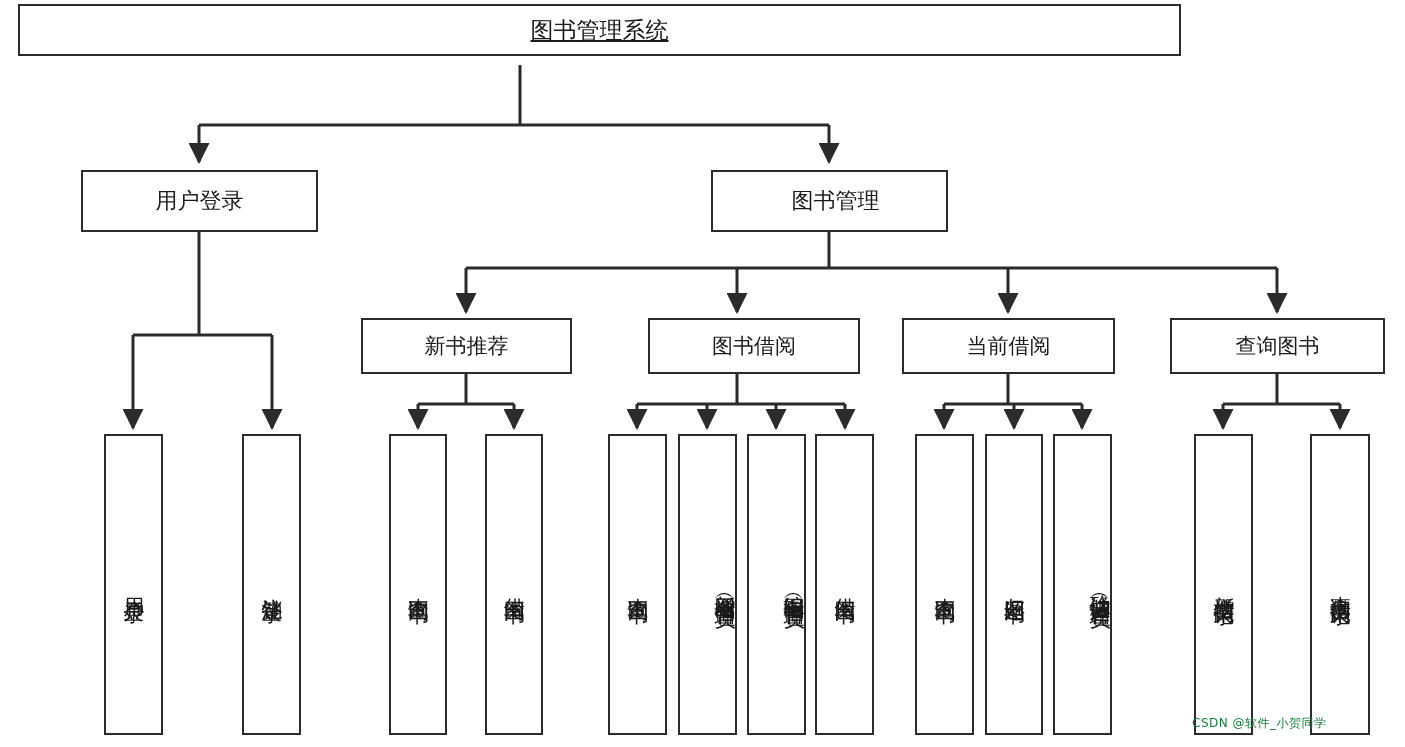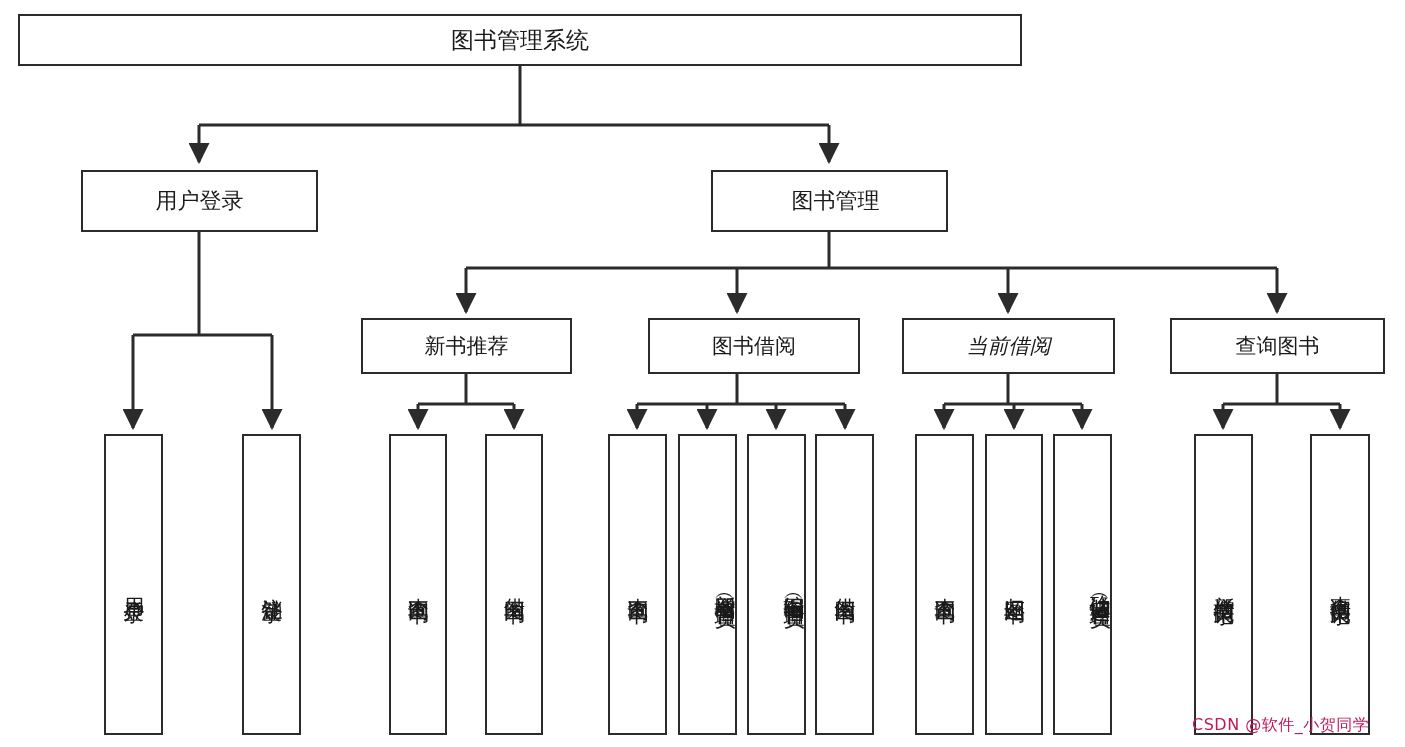--- a/index.html
+++ b/index.html
@@ -56,22 +56,22 @@
   .node.leaf.tall {
     align-items: flex-start;
     padding-top: 4px;
   }
   .node.leaf.mid {
     align-items: center;
     padding-top: 0;
   }
   .watermark {
     position: absolute;
-    font-size: 16px;
-    color: #be185d;
+    font-size: 12px;
+    color: #15803d;
     white-space: nowrap;
     letter-spacing: 0.5px;
   }
 </style>
 </head>
 <body>
 
 <div id="canvas">
 
   <svg id="edges" viewBox="0 0 1405 747" xmlns="http://www.w3.org/2000/svg">
@@ -117,38 +117,38 @@
       <path d="M 1014 404 L 1014 428" marker-end="url(#arrow)"></path>
       <path d="M 1082 404 L 1082 428" marker-end="url(#arrow)"></path>
 
       <path d="M 1277 374 L 1277 404"></path>
       <path d="M 1223 404 L 1340 404"></path>
       <path d="M 1223 404 L 1223 428" marker-end="url(#arrow)"></path>
       <path d="M 1340 404 L 1340 428" marker-end="url(#arrow)"></path>
     </g>
   </svg>
 
-  <div class="node root" style="left:18px; top:14px; width:1004px; height:52px;">
+  <div class="node root" style="left:18px; top:4px; width:1163px; height:52px;text-decoration:underline;">
     <span>图书管理系统</span>
   </div>
 
   <div class="node lvl2" style="left:81px; top:170px; width:237px; height:62px;">
     <span>用户登录</span>
   </div>
   <div class="node lvl2" style="left:711px; top:170px; width:237px; height:62px;padding-left:12px;">
     <span>图书管理</span>
   </div>
 
   <div class="node lvl3" style="left:361px; top:318px; width:211px; height:56px;">
     <span>新书推荐</span>
   </div>
   <div class="node lvl3" style="left:648px; top:318px; width:212px; height:56px;">
     <span>图书借阅</span>
   </div>
-  <div class="node lvl3" style="left:902px; top:318px; width:213px; height:56px;font-style:italic;">
+  <div class="node lvl3" style="left:902px; top:318px; width:213px; height:56px;">
     <span>当前借阅</span>
   </div>
   <div class="node lvl3" style="left:1170px; top:318px; width:215px; height:56px;">
     <span>查询图书</span>
   </div>
 
   <div class="node leaf mid" style="left:104px; top:434px; width:59px; height:301px;">
     <span>用户登录</span>
   </div>
   <div class="node leaf mid" style="left:242px; top:434px; width:59px; height:301px;">

